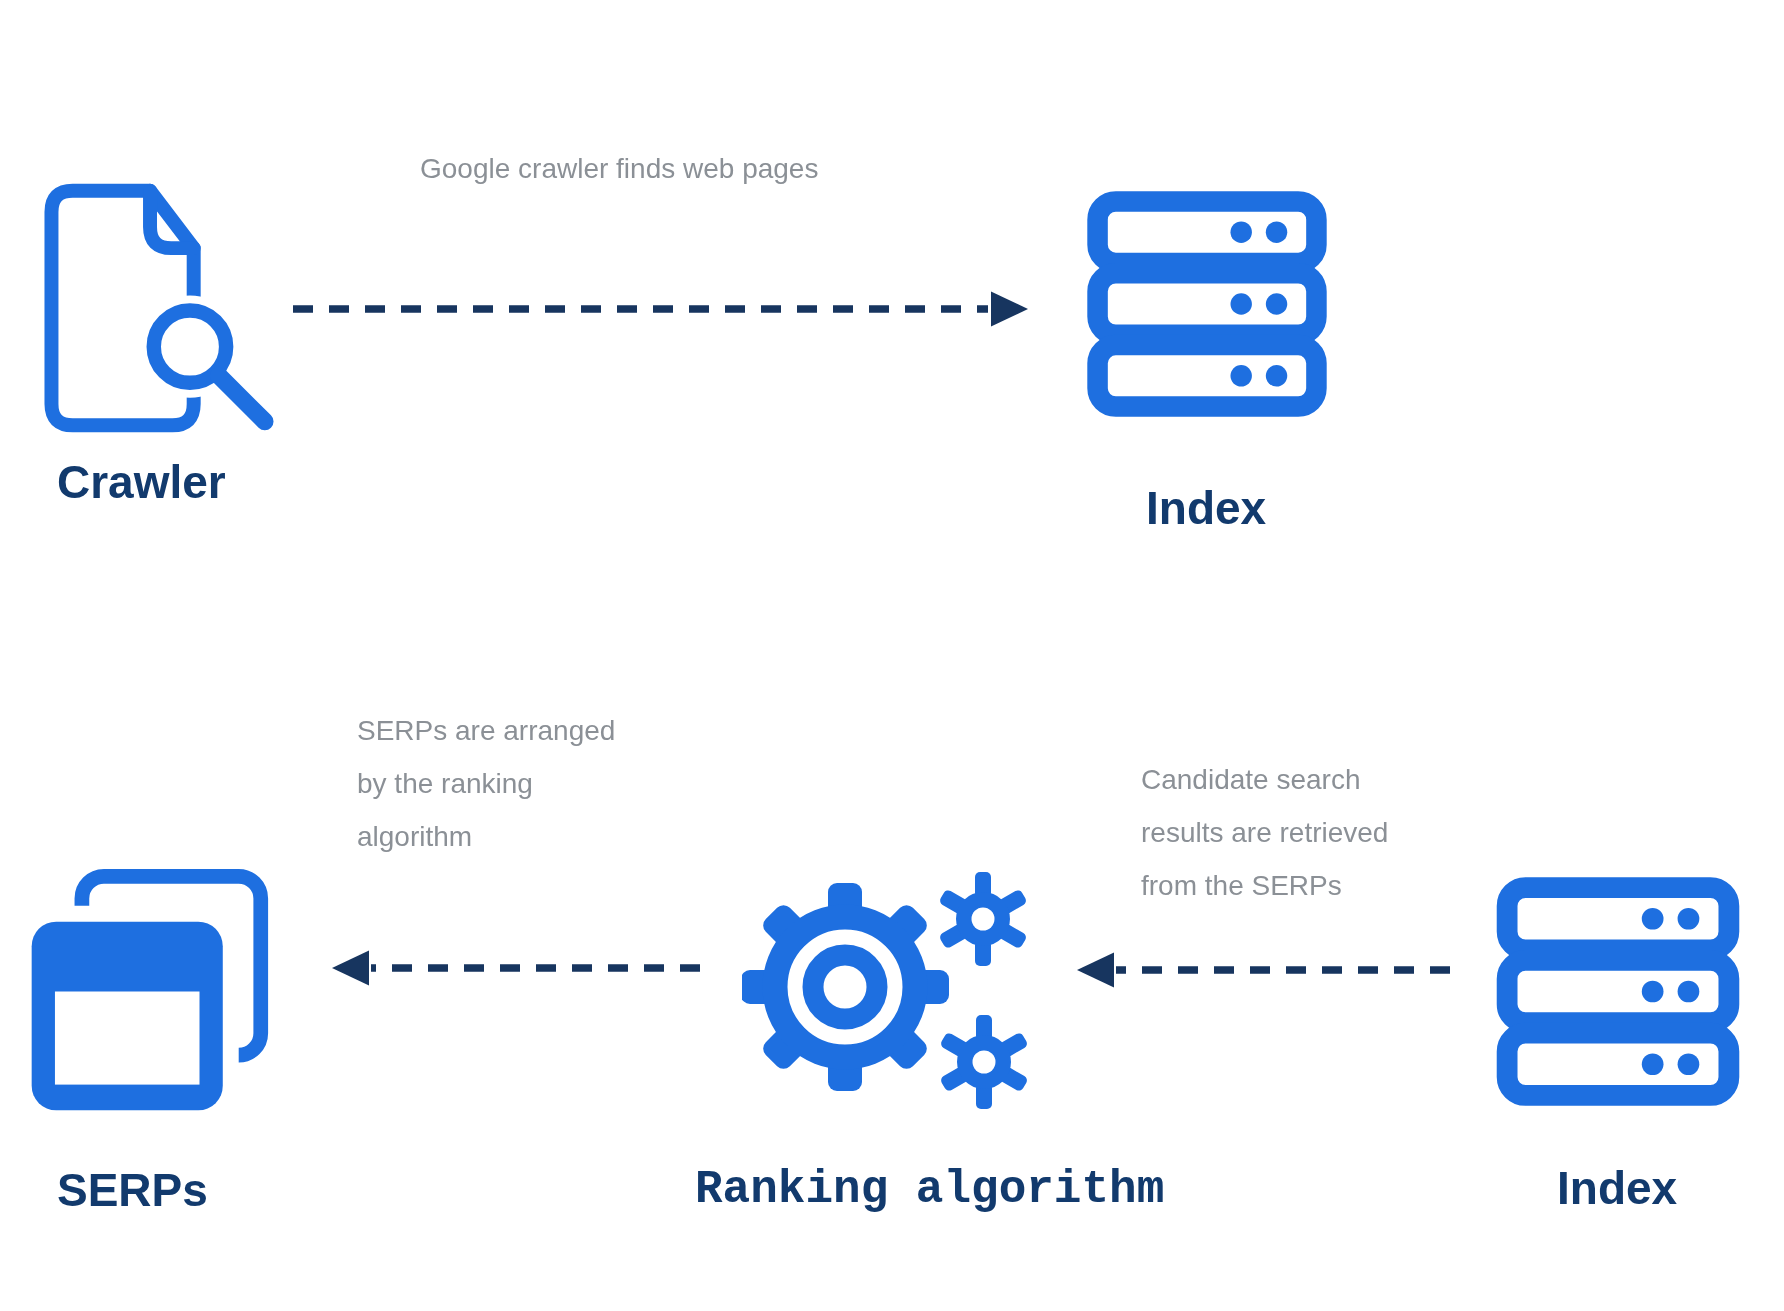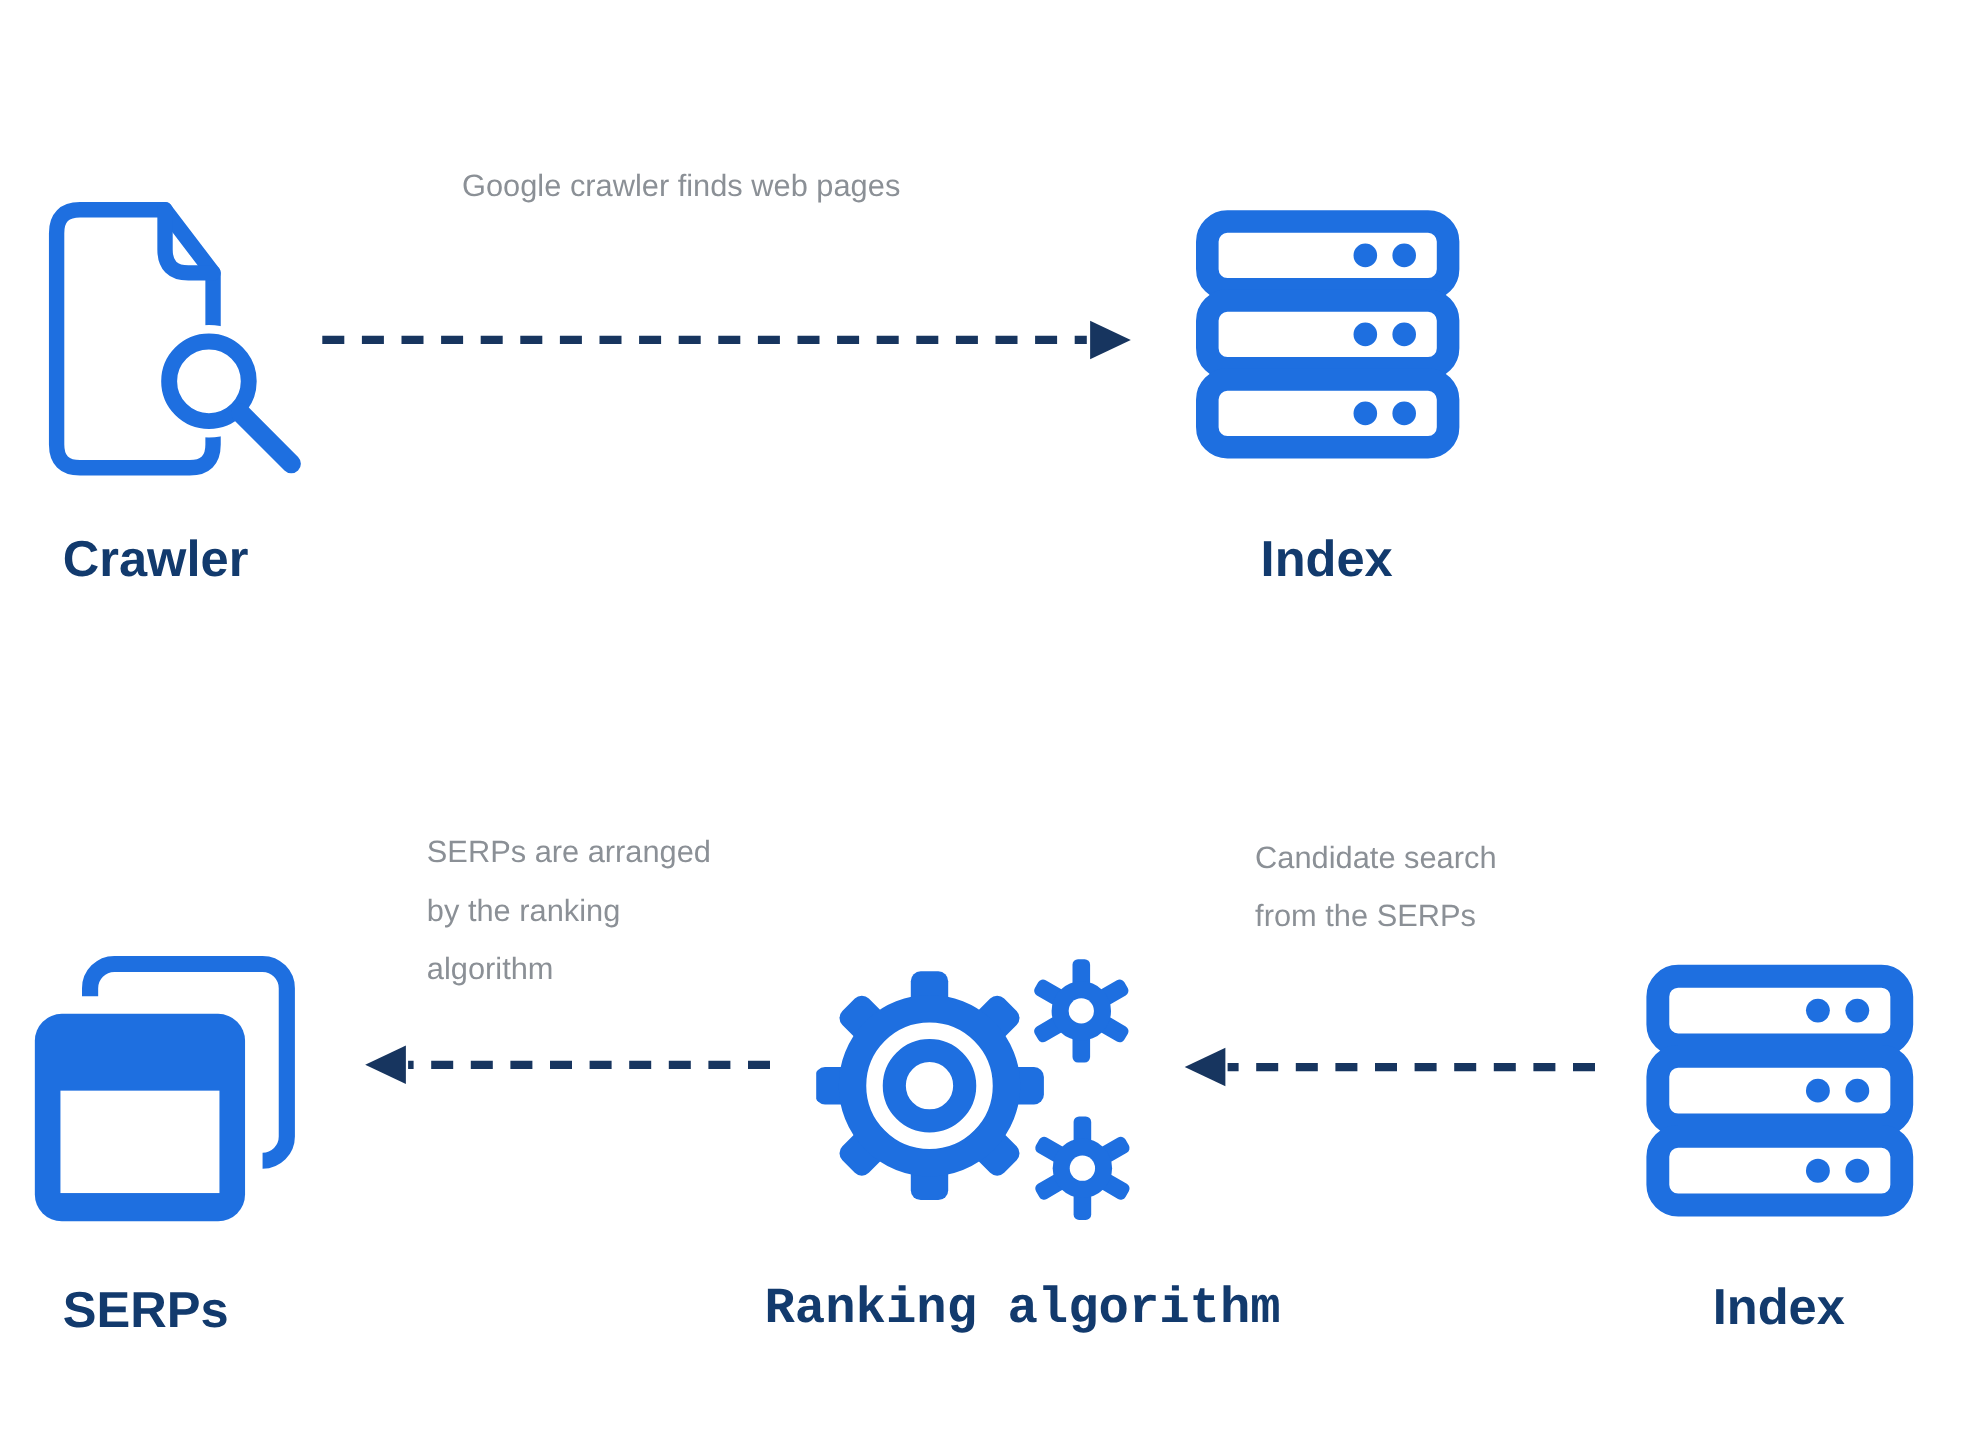--- a/index.html
+++ b/index.html
@@ -131,32 +131,33 @@
     <g fill="currentColor">
       <circle cx="68" cy="18.5" r="4.7"></circle>
         <circle cx="83.5" cy="18.5" r="4.7"></circle>
       <circle cx="68" cy="50" r="4.7"></circle>
         <circle cx="83.5" cy="50" r="4.7"></circle>
       <circle cx="68" cy="81.5" r="4.7"></circle>
         <circle cx="83.5" cy="81.5" r="4.7"></circle>
     </g>
   </svg>
 
-  <div class="node-label" style="left:57px;top:480px;">Crawler</div>
+  <div class="node-label" style="left:57px;top:454px;">Crawler</div>
   <div class="node-label" style="left:1146px;top:480px;">Index</div>
   <div class="node-label" style="left:57px;top:1162px;">SERPs</div>
   <div class="node-label" style="left:695px;top:1162px;font-family:Liberation Mono, monospace;">Ranking algorithm</div>
   <div class="node-label" style="left:1557px;top:1160px;">Index</div>
 
   <div class="caption" style="left:420px;top:142px;">
     <div>Google crawler finds web pages</div>
   </div>
-  <div class="caption" style="left:357px;top:748px;margin-left:31px;">
+  <div class="caption" style="left:357px;top:704px;">
     <div>SERPs are arranged</div>
     <div>by the ranking</div>
     <div>algorithm</div>
   </div>
   <div class="caption" style="left:1141px;top:753px;">
     <div>Candidate search</div>
+    <div>results are retrieved</div>
     <div>from the SERPs</div>
   </div>
 
 </div>
 
 </body></html>

